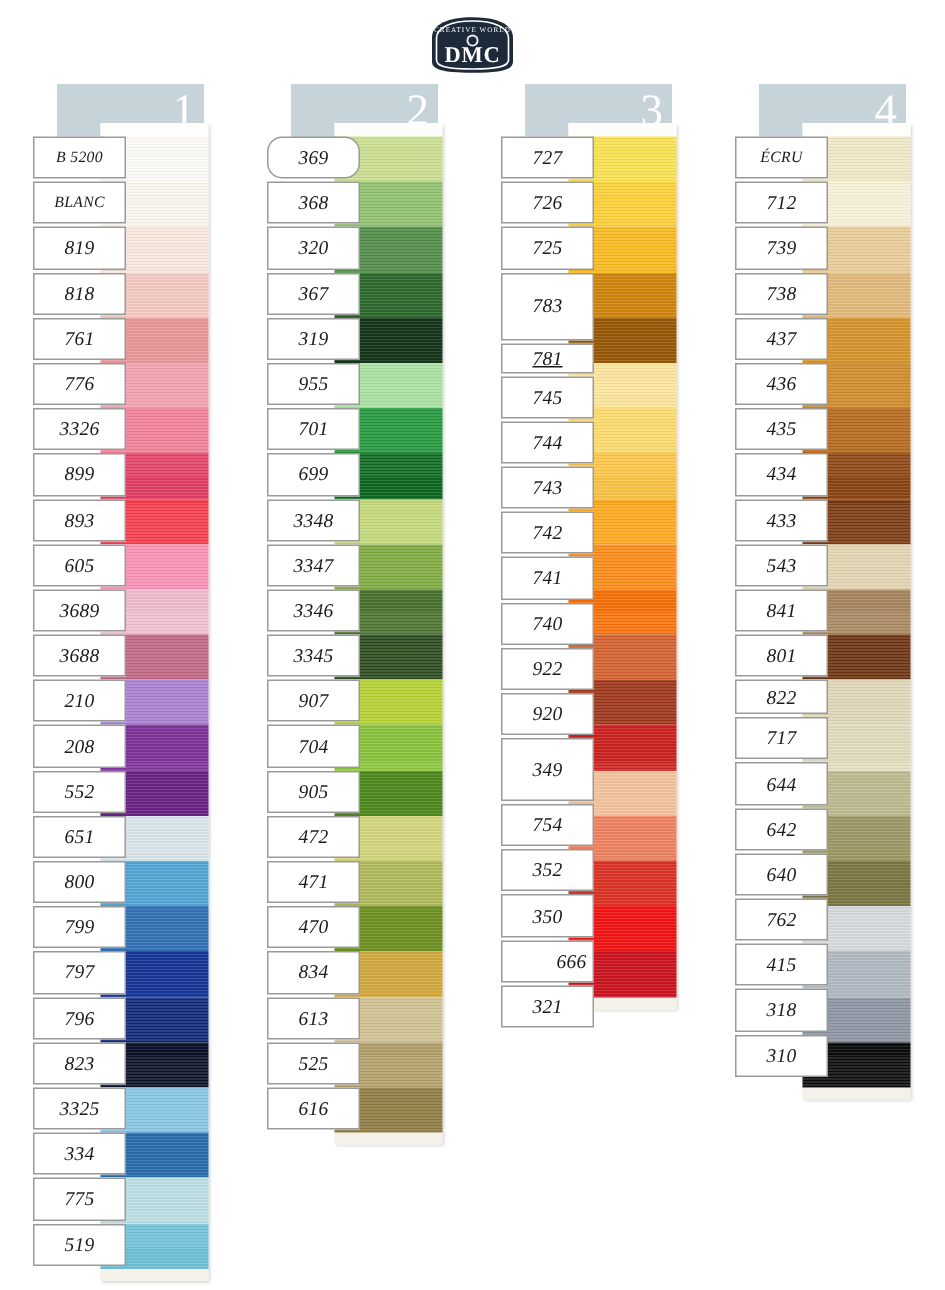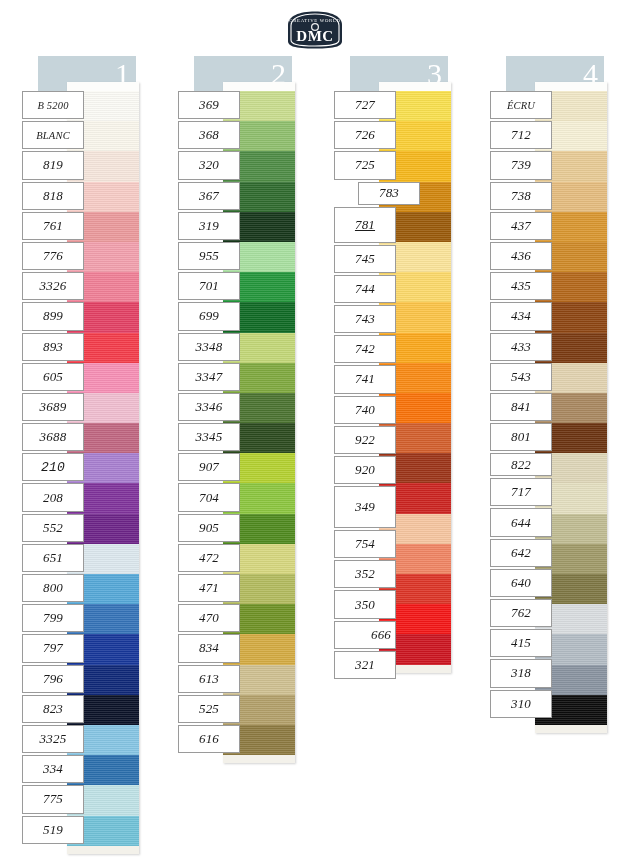--- a/index.html
+++ b/index.html
@@ -180,21 +180,21 @@
         <div class="label-box" style="height: 28.2px;">819</div>
         <div class="label-box" style="height: 28.2px;">818</div>
         <div class="label-box" style="height: 28.2px;">761</div>
         <div class="label-box" style="height: 28.2px;">776</div>
         <div class="label-box" style="height: 28.2px;">3326</div>
         <div class="label-box" style="height: 28.2px;">899</div>
         <div class="label-box" style="height: 28.2px;">893</div>
         <div class="label-box" style="height: 28.2px;">605</div>
         <div class="label-box" style="height: 28.2px;">3689</div>
         <div class="label-box" style="height: 28.2px;">3688</div>
-        <div class="label-box" style="height: 28.2px; font-family: Liberation Mono, monospace;">210</div>
+        <div class="label-box" style="height: 28.2px;">210</div>
         <div class="label-box" style="height: 28.2px;">208</div>
         <div class="label-box" style="height: 28.2px;">552</div>
         <div class="label-box" style="height: 28.2px;">651</div>
         <div class="label-box" style="height: 28.2px;">800</div>
         <div class="label-box" style="height: 28.2px;">799</div>
         <div class="label-box" style="height: 28.2px;">797</div>
         <div class="label-box" style="height: 28.2px;">796</div>
         <div class="label-box" style="height: 28.2px;">823</div>
         <div class="label-box" style="height: 28.2px;">3325</div>
         <div class="label-box" style="height: 28.2px;">334</div>
@@ -226,21 +226,21 @@
         <div class="swatch" title="472" style="height: 30.2px; background: rgb(214, 215, 126);"></div>
         <div class="swatch" title="471" style="height: 30.2px; background: rgb(179, 187, 94);"></div>
         <div class="swatch" title="470" style="height: 30.2px; background: rgb(111, 146, 37);"></div>
         <div class="swatch" title="834" style="height: 30.2px; background: rgb(212, 171, 66);"></div>
         <div class="swatch" title="613" style="height: 30.2px; background: rgb(207, 192, 145);"></div>
         <div class="swatch" title="612" style="height: 30.2px; background: rgb(179, 160, 106);"></div>
         <div class="swatch" title="616" style="height: 30.2px; background: rgb(141, 122, 65);"></div>
         <div class="strip-foot"></div>
       </div>
       <div class="labels">
-        <div class="label-box" style="height: 28.2px;">369</div>
+        <div class="label-box" style="height: 28.2px; border-radius: 10px;">369</div>
         <div class="label-box" style="height: 28.2px;">368</div>
         <div class="label-box" style="height: 28.2px;">320</div>
         <div class="label-box" style="height: 28.2px;">367</div>
         <div class="label-box" style="height: 28.2px;">319</div>
         <div class="label-box" style="height: 28.2px;">955</div>
         <div class="label-box" style="height: 28.2px;">701</div>
         <div class="label-box" style="height: 28.2px;">699</div>
         <div class="label-box" style="height: 28.2px;">3348</div>
         <div class="label-box" style="height: 28.2px;">3347</div>
         <div class="label-box" style="height: 28.2px;">3346</div>
@@ -281,22 +281,22 @@
         <div class="swatch" title="352" style="height: 30.2px; background: rgb(240, 133, 99);"></div>
         <div class="swatch" title="350" style="height: 30.2px; background: rgb(220, 52, 39);"></div>
         <div class="swatch" title="666" style="height: 30.2px; background: rgb(244, 22, 22);"></div>
         <div class="swatch" title="321" style="height: 30.2px; background: rgb(204, 21, 32);"></div>
         <div class="strip-foot"></div>
       </div>
       <div class="labels">
         <div class="label-box" style="height: 28.2px;">727</div>
         <div class="label-box" style="height: 28.2px;">726</div>
         <div class="label-box" style="height: 28.2px;">725</div>
-        <div class="label-box" style="height: 23px; margin-left: 24px;">783</div>
-        <div class="label-box" style="height: 36px; text-decoration: underline;">781</div>
+        <div class="label-box" style="height: 45px;">783</div>
+        <div class="label-box" style="height: 20px; text-decoration: underline;">781</div>
         <div class="label-box" style="height: 28.2px;">745</div>
         <div class="label-box" style="height: 28.2px;">744</div>
         <div class="label-box" style="height: 28.2px;">743</div>
         <div class="label-box" style="height: 28.2px;">742</div>
         <div class="label-box" style="height: 28.2px;">741</div>
         <div class="label-box" style="height: 28.2px;">740</div>
         <div class="label-box" style="height: 28.2px;">922</div>
         <div class="label-box" style="height: 28.2px;">920</div>
         <div class="label-box" style="height: 42px;">349</div>
         <div class="label-box" style="height: 28.2px;">754</div>

